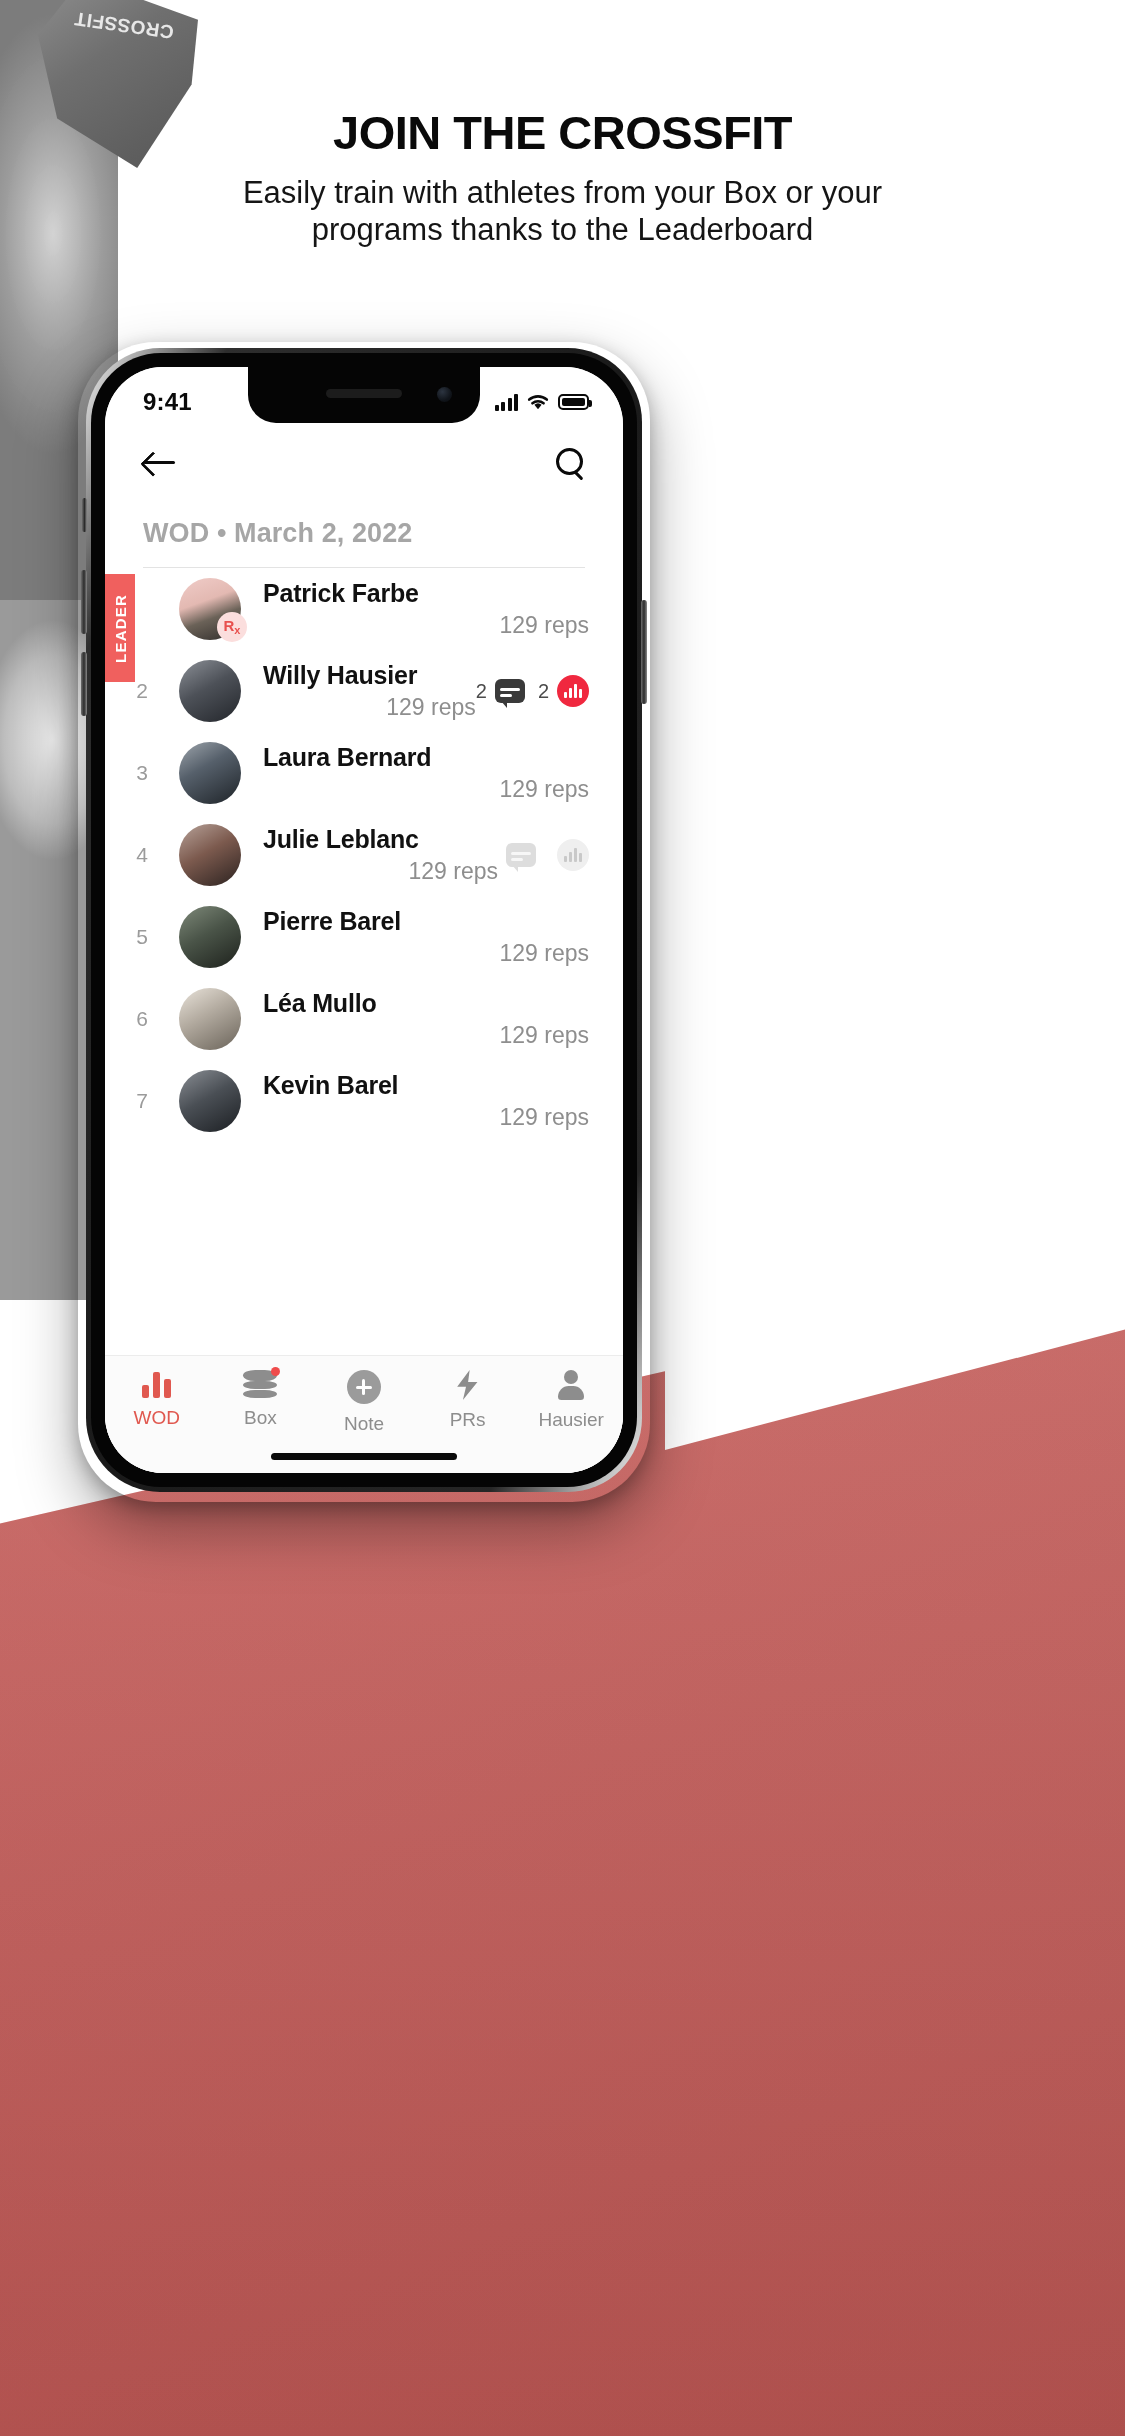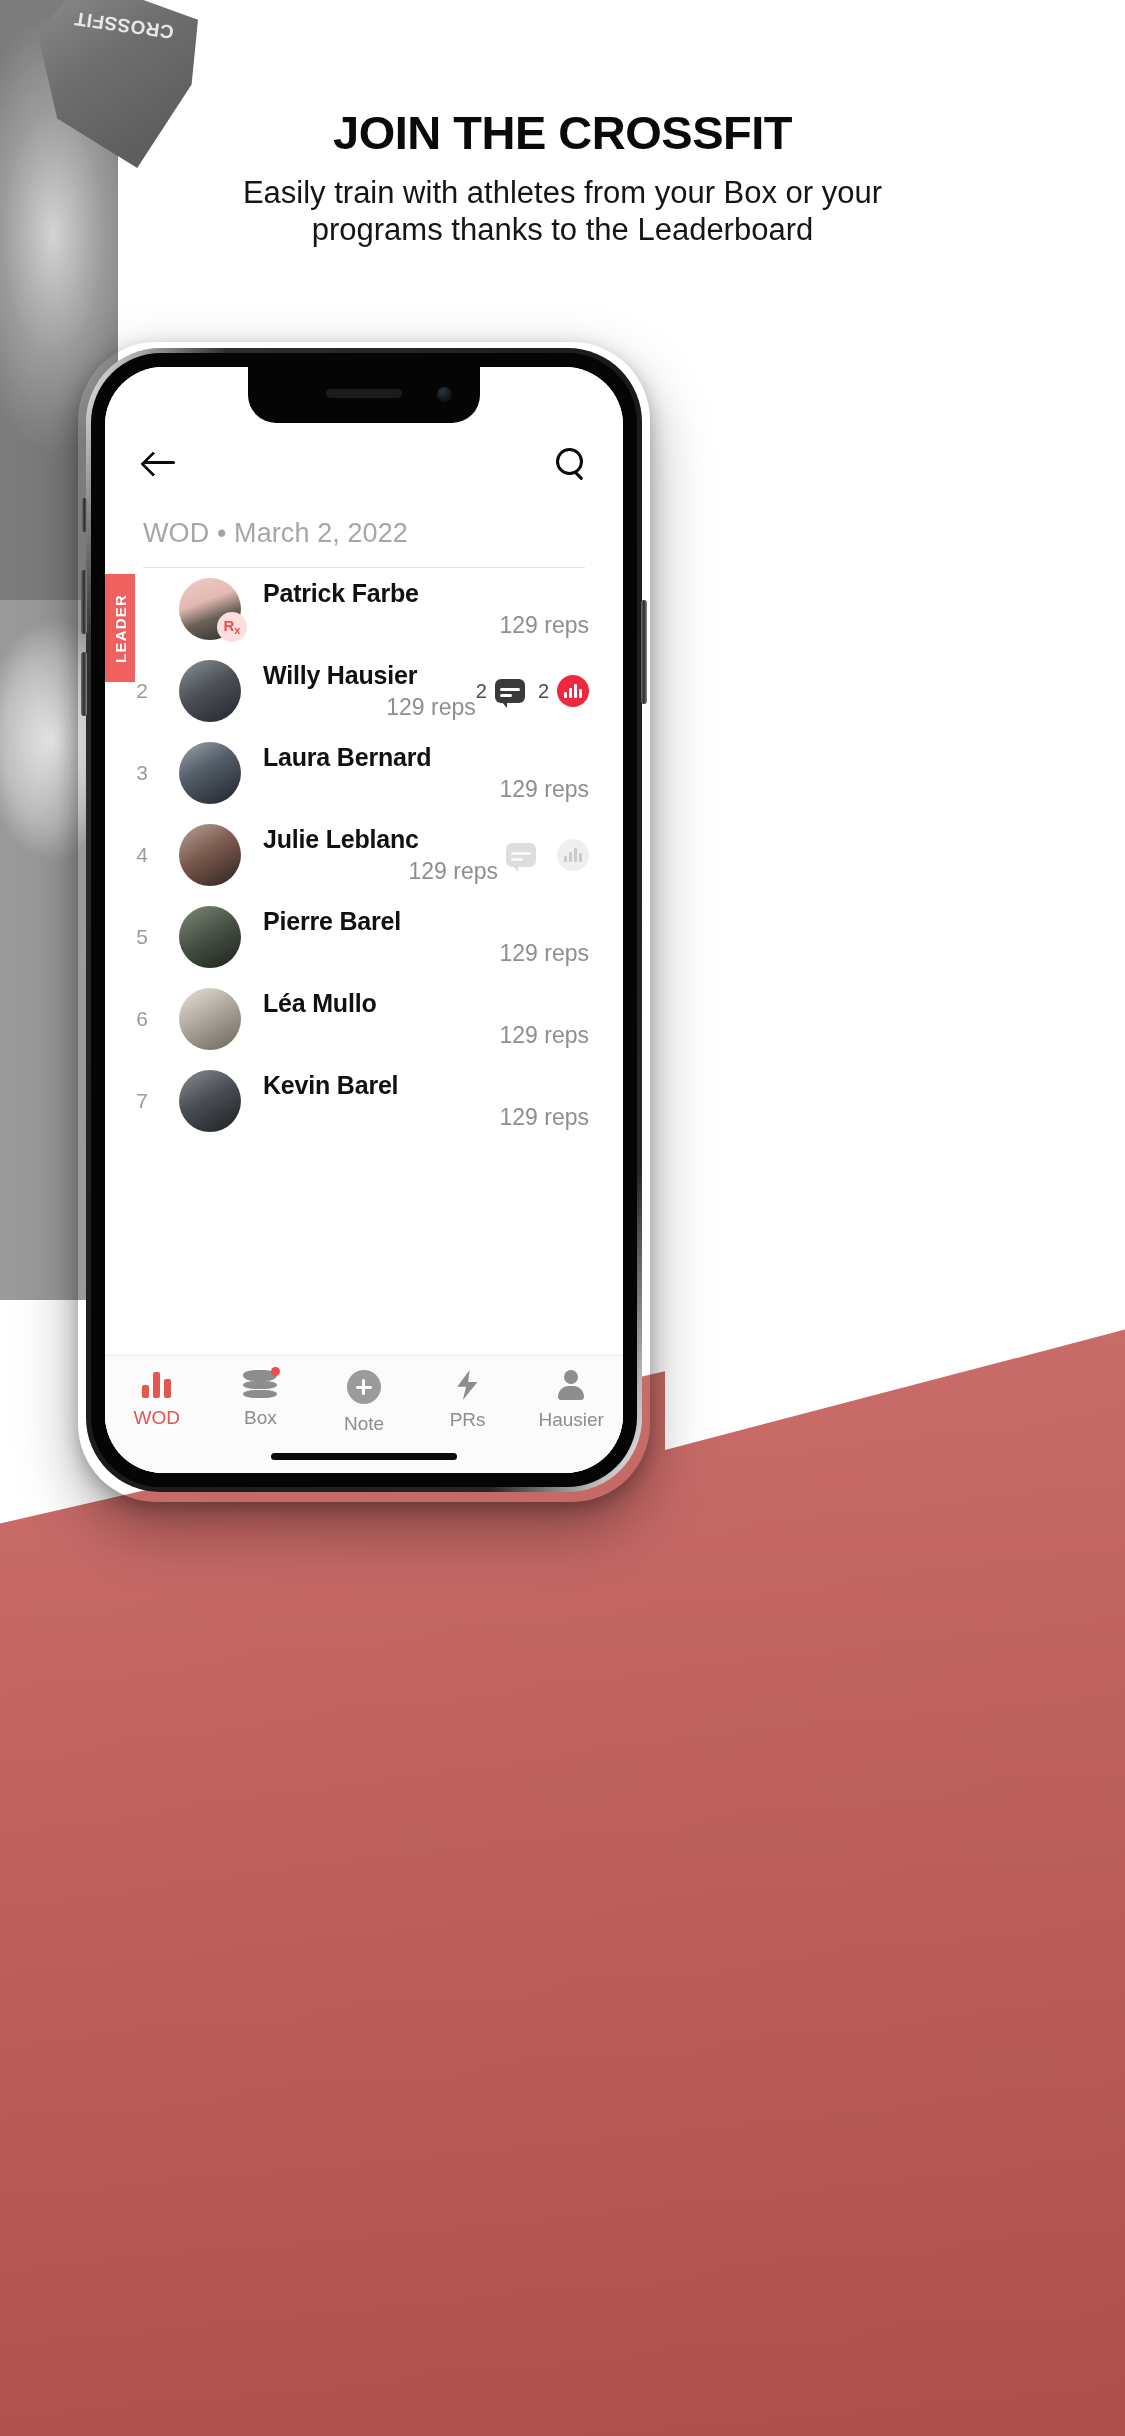--- a/index.html
+++ b/index.html
@@ -170,21 +170,21 @@
     content:""; position:absolute; left:1px; top:1px; width:21px; height:21px;
     border:3px solid #0a0a0a; border-radius:50%;
   }
   .icon-search::after {
     content:""; position:absolute; right:1px; bottom:0px; width:11px; height:3px;
     background:#0a0a0a; border-radius:2px; transform: rotate(45deg);
   }
 
   .title-wrap { padding: 10px 38px 0 38px; }
   .page-title { font-size: 52px; font-weight: 700; color: #0a0a0a; letter-spacing: -1px; line-height: 1.05; }
-  .page-sub   { font-size: 27px; font-weight: 400; color: #a6a6a6; margin-top: 9px; letter-spacing: .1px; }
+  .page-sub   { font-size: 27px; font-weight: 700; color: #a6a6a6; margin-top: 9px; letter-spacing: .1px; }
   .divider { height: 1px; background: #e3e3e3; margin: 18px 38px 0 38px; }
 
   
   .list { position: relative; flex: 1; overflow: hidden; }
   .leader-badge {
     position: absolute; left: 0; top: 6px; width: 30px; height: 108px;
     background: #f0605e; display: flex; align-items: center; justify-content: center;
   }
   .leader-badge span {
     transform: rotate(-90deg); white-space: nowrap;
@@ -338,20 +338,39 @@
     <div class="btn-side btn-power"></div>
 
     <div class="phone-bezel">
       <div class="screen">
 
         <div class="notch">
           <div class="notch-speaker"></div>
           <div class="notch-cam"></div>
         </div>
 
+        <div class="statusbar">
+          <div class="sb-time">9:41</div>
+          <div class="sb-right">
+            <div class="sig">
+                <i></i>
+                <i></i>
+                <i></i>
+                <i></i>
+              </div>
+            <svg width="24" height="18" viewBox="0 0 24 18">
+              <path d="M12 16.2 L15.6 11.7 A5.6 5.6 0 0 0 8.4 11.7 Z" fill="#0a0a0a"></path>
+              <path d="M3.2 6.6 A13.6 13.6 0 0 1 20.8 6.6" stroke="#0a0a0a" stroke-width="2.6" fill="none" stroke-linecap="round"></path>
+              <path d="M6.4 10.3 A9 9 0 0 1 17.6 10.3" stroke="#0a0a0a" stroke-width="2.6" fill="none" stroke-linecap="round"></path>
+            </svg>
+            <div class="batt">
+                <i></i>
+              </div>
+          </div>
+        </div>
 
         <div class="app">
 
           <div class="appbar">
             <div class="icon-back"></div>
             <div class="icon-search"></div>
           </div>
 
           <div class="title-wrap">
             <div class="page-sub">WOD • March 2, 2022</div>

